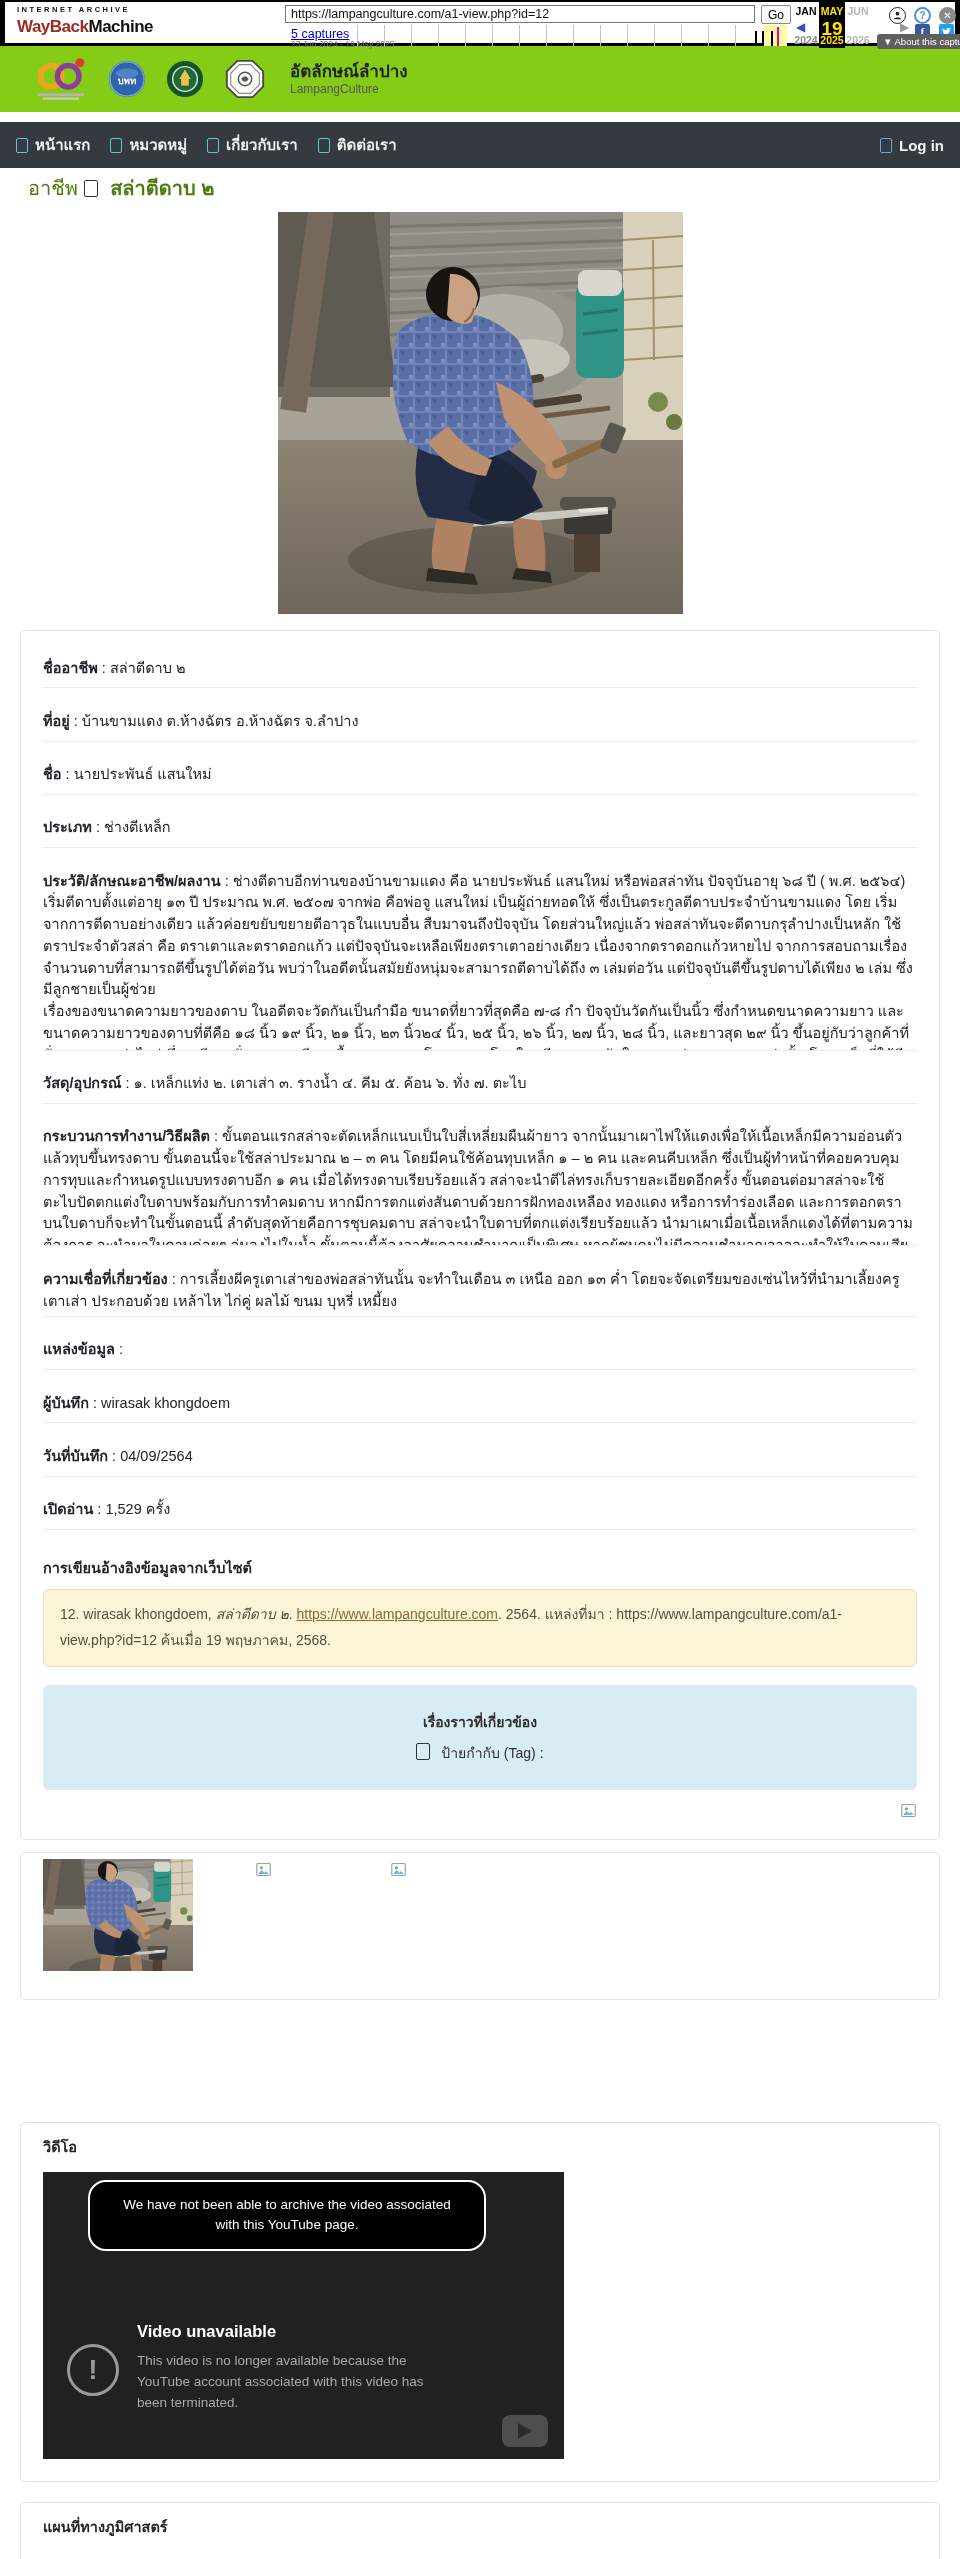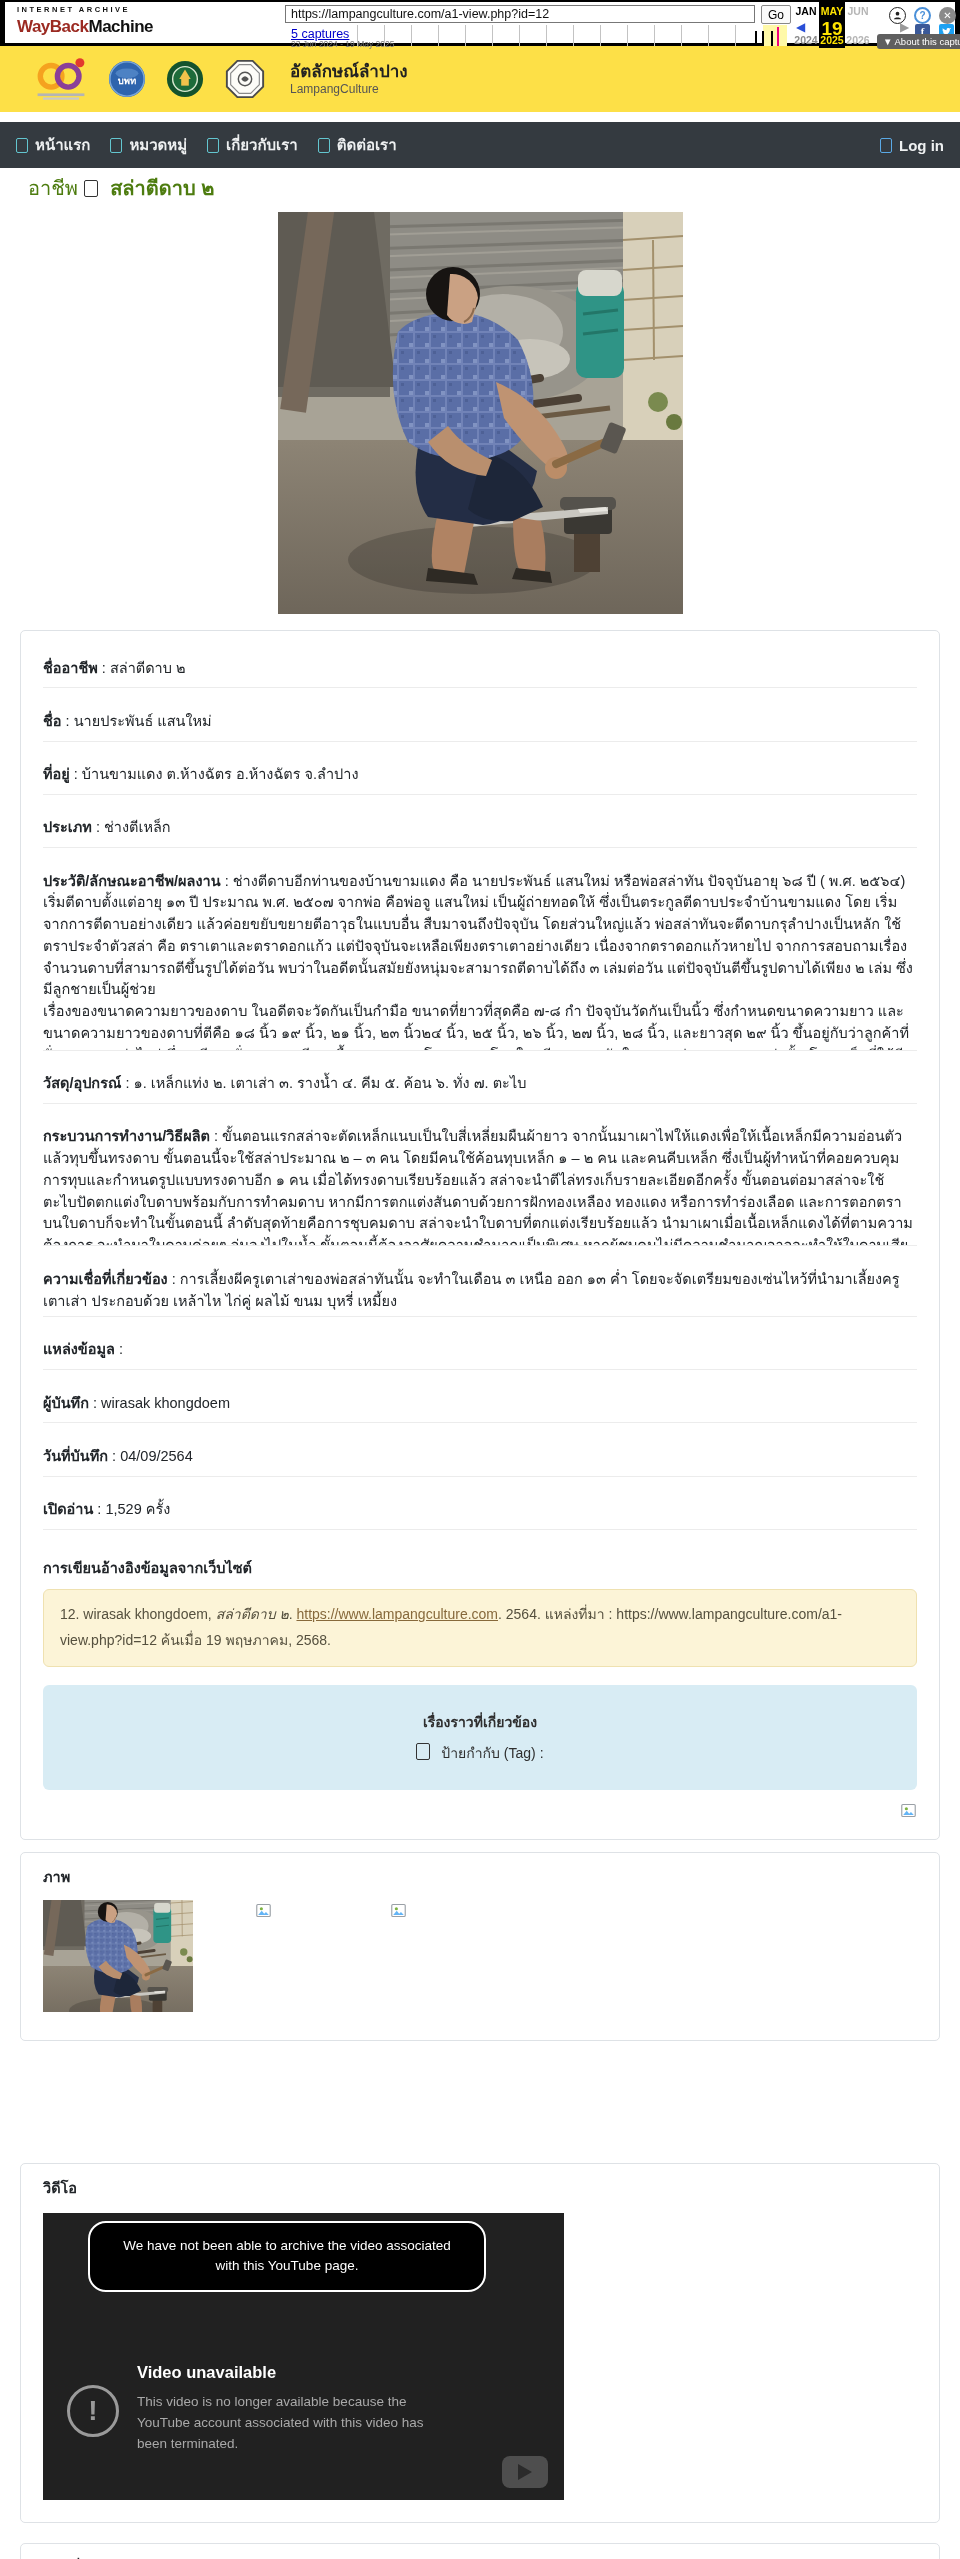--- a/index.html
+++ b/index.html
@@ -41,21 +41,21 @@
   .ico-help { left:909px; top:5px; border:2px solid #4a90d9; color:#4a90d9; background:#fff; }
   .ico-close { left:934px; top:5px; background:#8a8a8a; color:#fff; }
   .wb-sq { position:absolute; width:15px; height:15px; border-radius:2px; color:#fff; display:flex;
     align-items:center; justify-content:center; font-size:10.5px; font-weight:bold; }
   .ico-fb { left:910px; top:22px; background:#3b5998; font-family:"Liberation Serif",serif; }
   .ico-tw { left:934px; top:22px; background:#1da1f2; }
   .wb-about { position:absolute; left:872px; top:32px; background:#5f5f5f; color:#fff; font-size:9.5px;
     padding:2px 6px; border-radius:3px; white-space:nowrap; }
 
   
-  .site-header { height:66px; display:flex; align-items:center; padding-left:34px; gap:20px; background:#fde047; }
+  .site-header { height:66px; display:flex; align-items:center; padding-left:34px; gap:20px; background:#84cc16; }
   .site-header svg { flex:none; }
   .brand { margin-left:4px; line-height:1.25; }
   .brand .th { font-size:17px; font-weight:bold; color:#222; }
   .brand .en { font-size:12px; color:#555; }
 
   
   .navbar { margin-top:10px; height:46px; background:#343a40; display:flex; align-items:center;
     padding:0 16px; gap:20px; }
   .nav-item { color:#eef0f1; font-size:15px; font-weight:600; cursor:pointer; display:flex; align-items:center; }
   .tofu { display:inline-block; width:12px; height:15px; border:1.5px solid #63c6d0; border-radius:2px;
@@ -348,22 +348,22 @@
 </h1>
 
 <div class="photo-wrap">
   <svg width="405" height="402" viewBox="0 0 405 402">
       <use href="#photo-scene"></use>
     </svg>
 </div>
 
 <section class="card">
   <p class="frow"><b>ชื่ออาชีพ</b><span> : </span><span>สล่าตีดาบ ๒</span></p>
+  <p class="frow"><b>ที่อยู่</b><span> : </span><span>บ้านขามแดง ต.ห้างฉัตร อ.ห้างฉัตร จ.ลำปาง</span></p>
   <p class="frow"><b>ชื่อ</b><span> : </span><span>นายประพันธ์ แสนใหม่</span></p>
-  <p class="frow"><b>ที่อยู่</b><span> : </span><span>บ้านขามแดง ต.ห้างฉัตร อ.ห้างฉัตร จ.ลำปาง</span></p>
   <p class="frow"><b>ประเภท</b><span> : </span><span>ช่างตีเหล็ก</span></p>
   <p class="frow h-a"><b>ประวัติ/ลักษณะอาชีพ/ผลงาน</b><span> : </span><span class="pre">ช่างตีดาบอีกท่านของบ้านขามแดง คือ นายประพันธ์ แสนใหม่ หรือพ่อสล่าทัน ปัจจุบันอายุ ๖๘ ปี ( พ.ศ. ๒๕๖๔) เริ่มตีดาบตั้งแต่อายุ ๑๓ ปี ประมาณ พ.ศ. ๒๕๐๗ จากพ่อ คือพ่อจู แสนใหม่ เป็นผู้ถ่ายทอดให้ ซึ่งเป็นตระกูลตีดาบประจำบ้านขามแดง โดย เริ่มจากการตีดาบอย่างเดียว แล้วค่อยขยับขยายตีอาวุธในแบบอื่น สืบมาจนถึงปัจจุบัน โดยส่วนใหญ่แล้ว พ่อสล่าทันจะตีดาบกรุลำปางเป็นหลัก ใช้ตราประจำตัวสล่า คือ ตราเตาและตราดอกแก้ว แต่ปัจจุบันจะเหลือเพียงตราเตาอย่างเดียว เนื่องจากตราดอกแก้วหายไป จากการสอบถามเรื่องจำนวนดาบที่สามารถตีขึ้นรูปได้ต่อวัน พบว่าในอดีตนั้นสมัยยังหนุ่มจะสามารถตีดาบได้ถึง ๓ เล่มต่อวัน แต่ปัจจุบันตีขึ้นรูปดาบได้เพียง ๒ เล่ม ซึ่งมีลูกชายเป็นผู้ช่วย
 เรื่องของขนาดความยาวของดาบ ในอดีตจะวัดกันเป็นกำมือ ขนาดที่ยาวที่สุดคือ ๗-๘ กำ ปัจจุบันวัดกันเป็นนิ้ว ซึ่งกำหนดขนาดความยาว และขนาดความยาวของดาบที่ตีคือ ๑๘ นิ้ว ๑๙ นิ้ว, ๒๑ นิ้ว, ๒๓ นิ้ว๒๔ นิ้ว, ๒๕ นิ้ว, ๒๖ นิ้ว, ๒๗ นิ้ว, ๒๘ นิ้ว, และยาวสุด ๒๙ นิ้ว ขึ้นอยู่กับว่าลูกค้าที่สั่งมาขนาดเท่าไหร่ ซึ่งจะมีการสั่งของและมีการซื้อขายดาบมาโดยตลอด โดยในอดีตจะขายกันในราคาเล่มละ ๗ บาท เท่านั้น โดยเหล็กที่ใช้ตีขึ้นรูปดาบนั้นจะใช้เหล็กแหนบเป็นหลัก และแร่เหล็กตามที่ลูกค้าต้องการ เช่น เหล็กตะไบ ซึ่งลูกค้าจะเป็นผู้นำมาให้ตี</span></p>
   <p class="frow"><b>วัสดุ/อุปกรณ์</b><span> : </span><span>๑. เหล็กแท่ง ๒. เตาเส่า ๓. รางน้ำ ๔. คีม ๕. ค้อน ๖. ทั่ง ๗. ตะไบ</span></p>
   <p class="frow h-b"><b>กระบวนการทำงาน/วิธีผลิต</b><span> : </span><span class="pre">ขั้นตอนแรกสล่าจะตัดเหล็กแนบเป็นใบสี่เหลี่ยมผืนผ้ายาว จากนั้นมาเผาไฟให้แดงเพื่อให้เนื้อเหล็กมีความอ่อนตัวแล้วทุบขึ้นทรงดาบ ขั้นตอนนี้จะใช้สล่าประมาณ ๒ – ๓ คน โดยมีคนใช้ค้อนทุบเหล็ก ๑ – ๒ คน และคนคีบเหล็ก ซึ่งเป็นผู้ทำหน้าที่คอยควบคุมการทุบและกำหนดรูปแบบทรงดาบอีก ๑ คน เมื่อได้ทรงดาบเรียบร้อยแล้ว สล่าจะนำตีไล่ทรงเก็บรายละเอียดอีกครั้ง ขั้นตอนต่อมาสล่าจะใช้ตะไบปัดตกแต่งใบดาบพร้อมกับการทำคมดาบ หากมีการตกแต่งสันดาบด้วยการฝักทองเหลือง ทองแดง หรือการทำร่องเลือด และการตอกตราบนใบดาบก็จะทำในขั้นตอนนี้ ลำดับสุดท้ายคือการชุบคมดาบ สล่าจะนำใบดาบที่ตกแต่งเรียบร้อยแล้ว นำมาเผาเมื่อเนื้อเหล็กแดงได้ที่ตามความต้องการ จะนำมาใบดาบค่อยๆ จุ่มลงไปในน้ำ ขั้นตอนนี้ต้องอาศัยความชำนาญเป็นพิเศษ หากผู้ชุบคมไม่มีความชำนาญอาจจะทำให้ใบดาบเสียรูปทรงได้ง่าย</span></p>
   <p class="frow h-c"><b>ความเชื่อที่เกี่ยวข้อง</b><span> : </span><span>การเลี้ยงผีครูเตาเส่าของพ่อสล่าทันนั้น จะทำในเดือน ๓ เหนือ ออก ๑๓ ค่ำ โดยจะจัดเตรียมของเซ่นไหว้ที่นำมาเลี้ยงครูเตาเส่า ประกอบด้วย เหล้าไห ไก่คู่ ผลไม้ ขนม บุหรี่ เหมี้ยง</span></p>
   <p class="frow"><b>แหล่งข้อมูล</b><span> : </span><span></span></p>
   <p class="frow"><b>ผู้บันทึก</b><span> : </span><span>wirasak khongdoem</span></p>
   <p class="frow"><b>วันที่บันทึก</b><span> : </span><span>04/09/2564</span></p>
   <p class="frow"><b>เปิดอ่าน</b><span> : </span><span>1,529 ครั้ง</span></p>
@@ -381,21 +381,20 @@
     </div>
   </div>
   <div class="icon-line">
     <svg width="17" height="17">
         <use href="#broken-img"></use>
       </svg>
   </div>
 </section>
 
 <section class="card">
-  <div class="section-h">ภาพ</div>
   <div class="thumb-row">
     <svg class="thumb" width="150" height="112" viewBox="0 0 405 402" preserveAspectRatio="xMidYMid slice">
         <use href="#photo-scene"></use>
       </svg>
     <svg class="bi-1" width="17" height="17">
         <use href="#broken-img"></use>
       </svg>
     <svg class="bi-2" width="17" height="17">
         <use href="#broken-img"></use>
       </svg>

